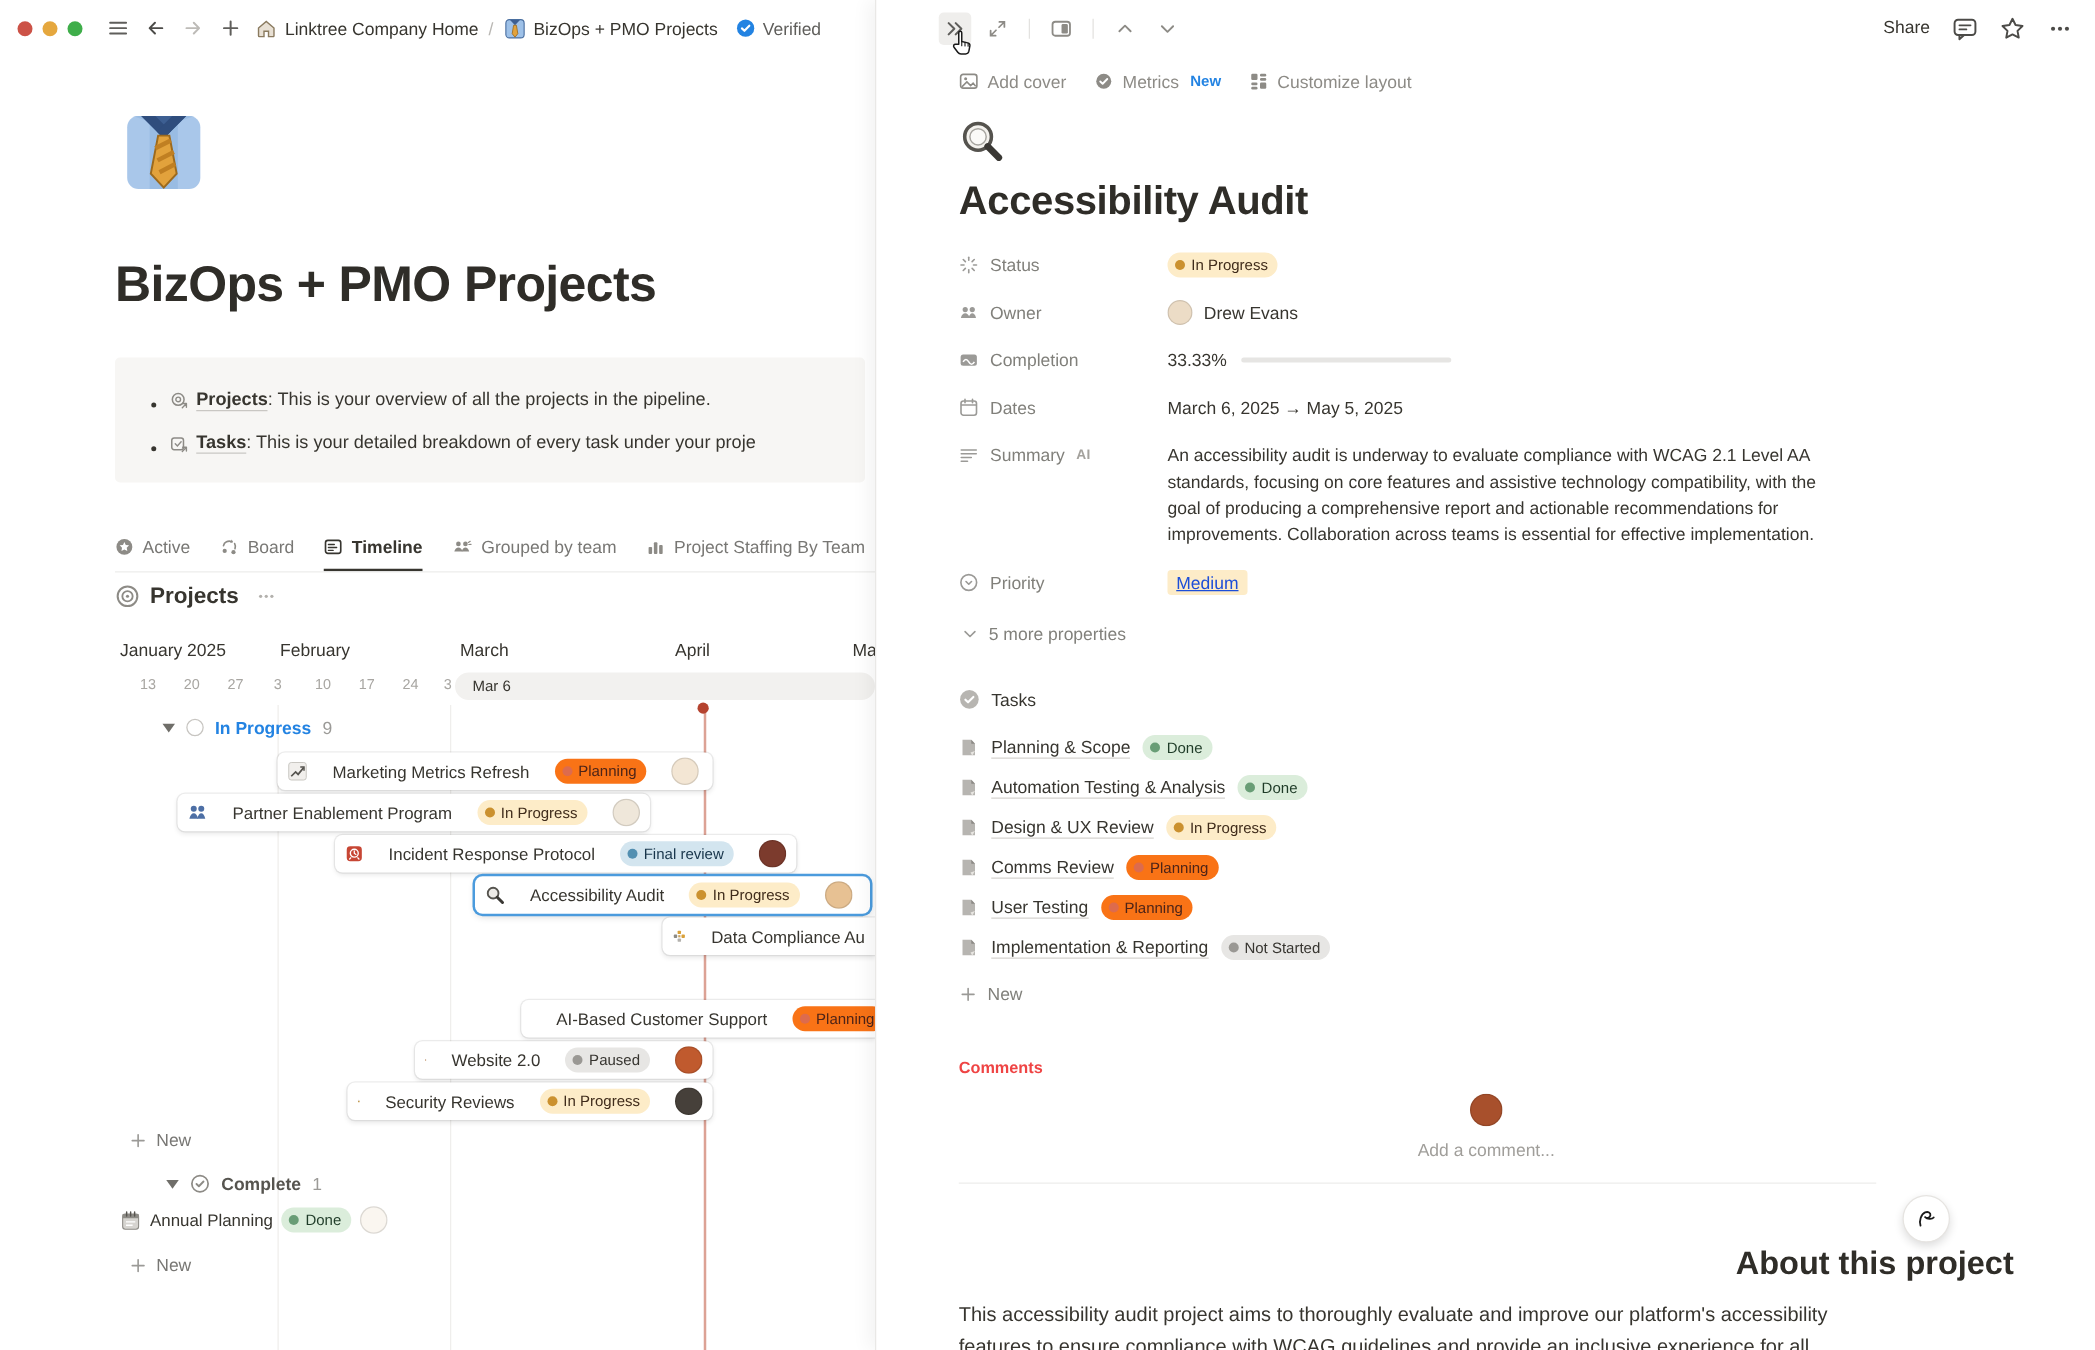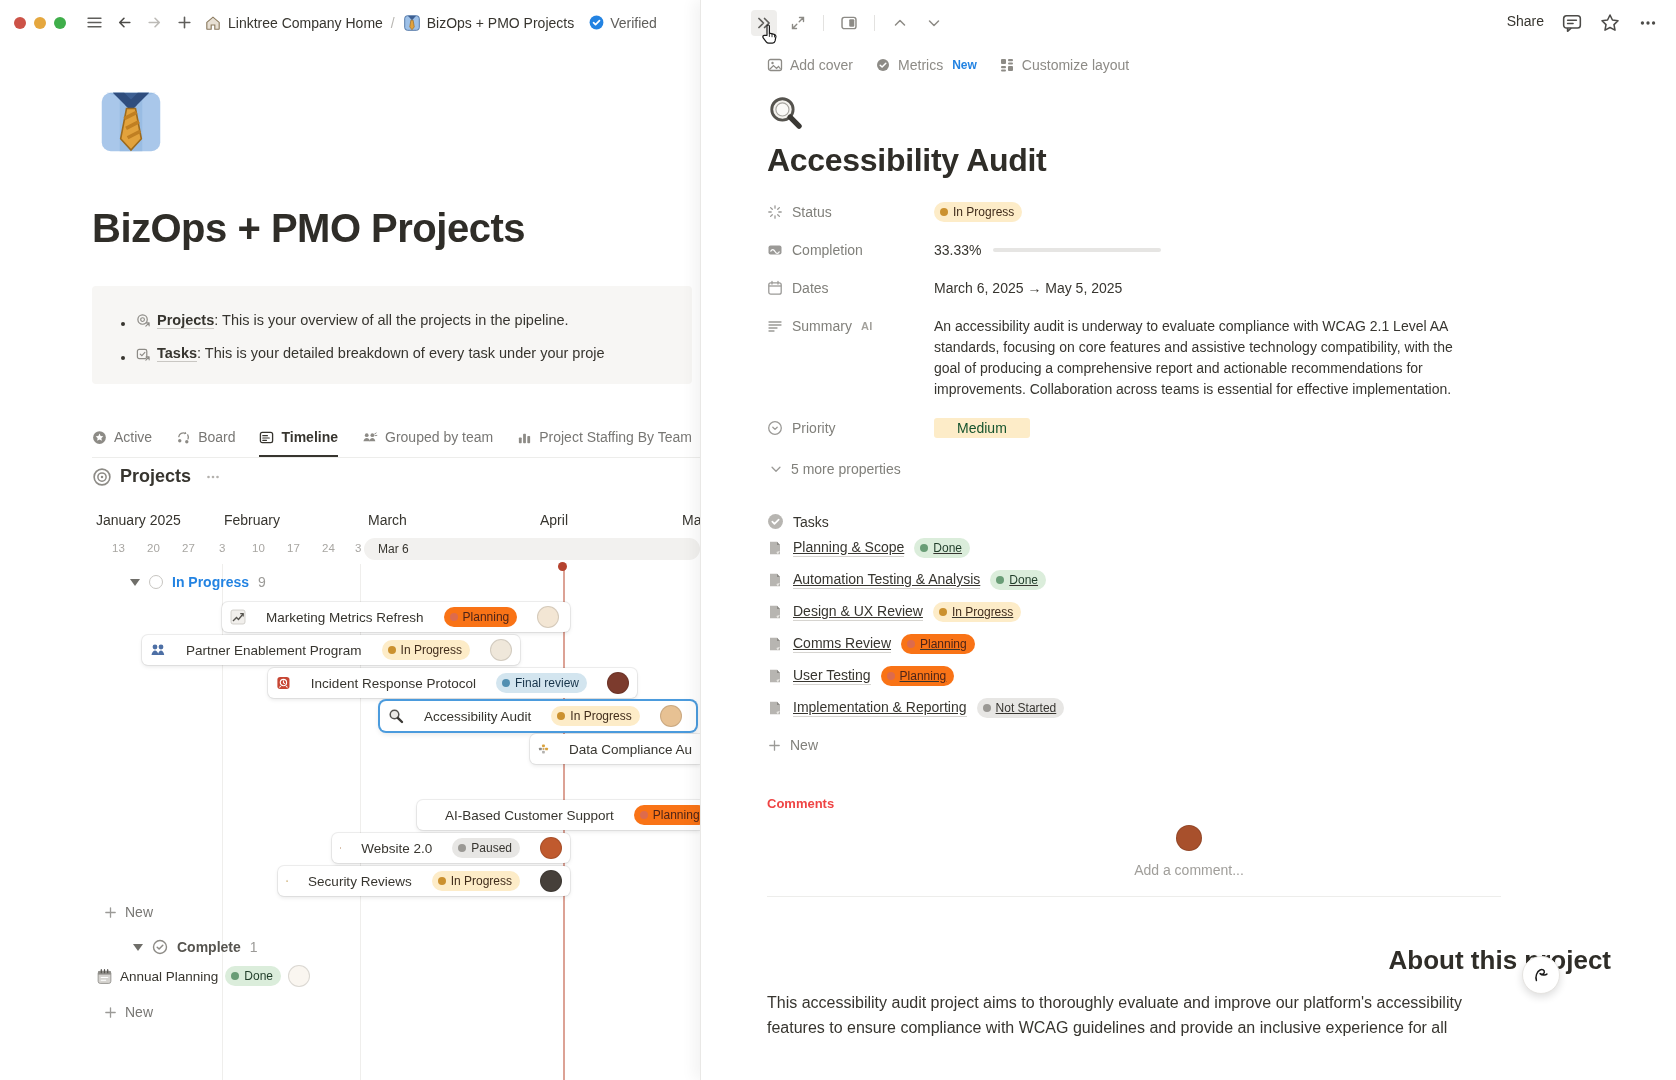--- a/index.html
+++ b/index.html
@@ -90,26 +90,26 @@
   .prow { display:flex; align-items:center; min-height:38px; }
   .prow.top { align-items:flex-start; padding:9px 0; }
   .plabel { width:167px; flex:0 0 167px; display:flex; align-items:center; gap:9px; color:#81807b; font-size:14px; }
   .prow.top .plabel { margin-top:2px; }
   .pvalue { display:flex; align-items:center; gap:9px; font-size:14px; color:#37352f; }
   .ai-tag { font-size:11px; color:#a4a29d; font-weight:600; letter-spacing:.3px; }
   .progress-wrap { display:flex; align-items:center; gap:12px; }
   .pbar { width:168px; height:4px; border-radius:2px; background:#e6e5e3; overflow:hidden; }
   .pbar-fill { height:100%; width:33.33%; background:#5f7185; border-radius:2px; }
   .summary-text { max-width:548px; line-height:21px; color:#37352f; }
-  .medium-tag { background:#fdecc8; color:#14532d; border-radius:3px; padding:2px 23px; font-size:14px; }
+  .medium-tag { background:#fdecc8; color:#1d4ed8; border-radius:3px; padding:2px 7px; font-size:14px;text-decoration:underline; }
   .more-props { display:flex; align-items:center; gap:8px; color:#81807b; font-size:14px; margin:14px 0 0 2px; }
 
   .tasks-head { display:flex; align-items:center; gap:9px; margin-top:36px; font-size:14px; color:#37352f; font-weight:500; }
   .task-item { display:flex; align-items:center; gap:10px; height:32px; font-size:14px; }
-  .task-list { margin-top:2px;text-decoration:underline; }
+  .task-list { margin-top:14px; }
   .task-lbl { border-bottom:1px solid #d6d4d0; padding-bottom:1px; }
   .tnew { display:flex; align-items:center; gap:8px; color:#81807b; margin-top:6px; height:30px; }
 
   .comments-sec { margin-top:36px; }
   .comments-lbl { font-size:13px; color:#ef4444; font-weight:600; }
   .comment-row { display:flex; align-items:center; gap:11px; margin-top:14px; color:#a09e9a;flex-direction:column; }
   .sec-div { width:734px; height:1px; background:#ededeb; margin-top:18px; }
 
   .about-head { margin-top:48px; font-size:26px; font-weight:700; color:#2f2d28;text-align:right; }
   .about-body { margin-top:14px; font-size:16px; line-height:25px; color:#37352f; max-width:724px; }
@@ -568,20 +568,35 @@
             <span>Status</span>
           </span>
           <span class="pvalue">
             <span class="pill p-yellow">
                 <span class="pd"></span>
                 <span>In Progress</span>
               </span>
           </span>
         </div>
 
+        <div class="prow">
+          <span class="plabel">
+            <svg width="16" height="16" viewBox="0 0 17 16">
+                <circle cx="5.5" cy="5.5" r="2.2" fill="#9b9a97"></circle>
+                <circle cx="11.5" cy="5.5" r="2.2" fill="#9b9a97"></circle>
+                <path d="M1.8 12.6c.6-2.6 2-3.9 3.7-3.9s3.1 1.3 3.7 3.9Z" fill="#9b9a97"></path>
+                <path d="M8.4 12.6c.6-2.6 1.8-3.9 3.1-3.9 1.4 0 2.6 1.3 3.2 3.9Z" fill="#9b9a97"></path>
+              </svg>
+            <span>Owner</span>
+          </span>
+          <span class="pvalue">
+            <span class="avatar av20" style="background:#ecdcc6"></span>
+            <span>Drew Evans</span>
+          </span>
+        </div>
 
         <div class="prow">
           <span class="plabel">
             <svg width="16" height="16" viewBox="0 0 16 16">
                 <rect x="1.5" y="3.5" width="13" height="9" rx="2" fill="#9b9a97"></rect>
                 <path d="M3.5 9.5c1.5-2.5 3-2.5 4.5 0s3 2.5 4.5 0" stroke="#fff" stroke-width="1.3" fill="none"></path>
               </svg>
             <span>Completion</span>
           </span>
           <span class="pvalue progress-wrap">

